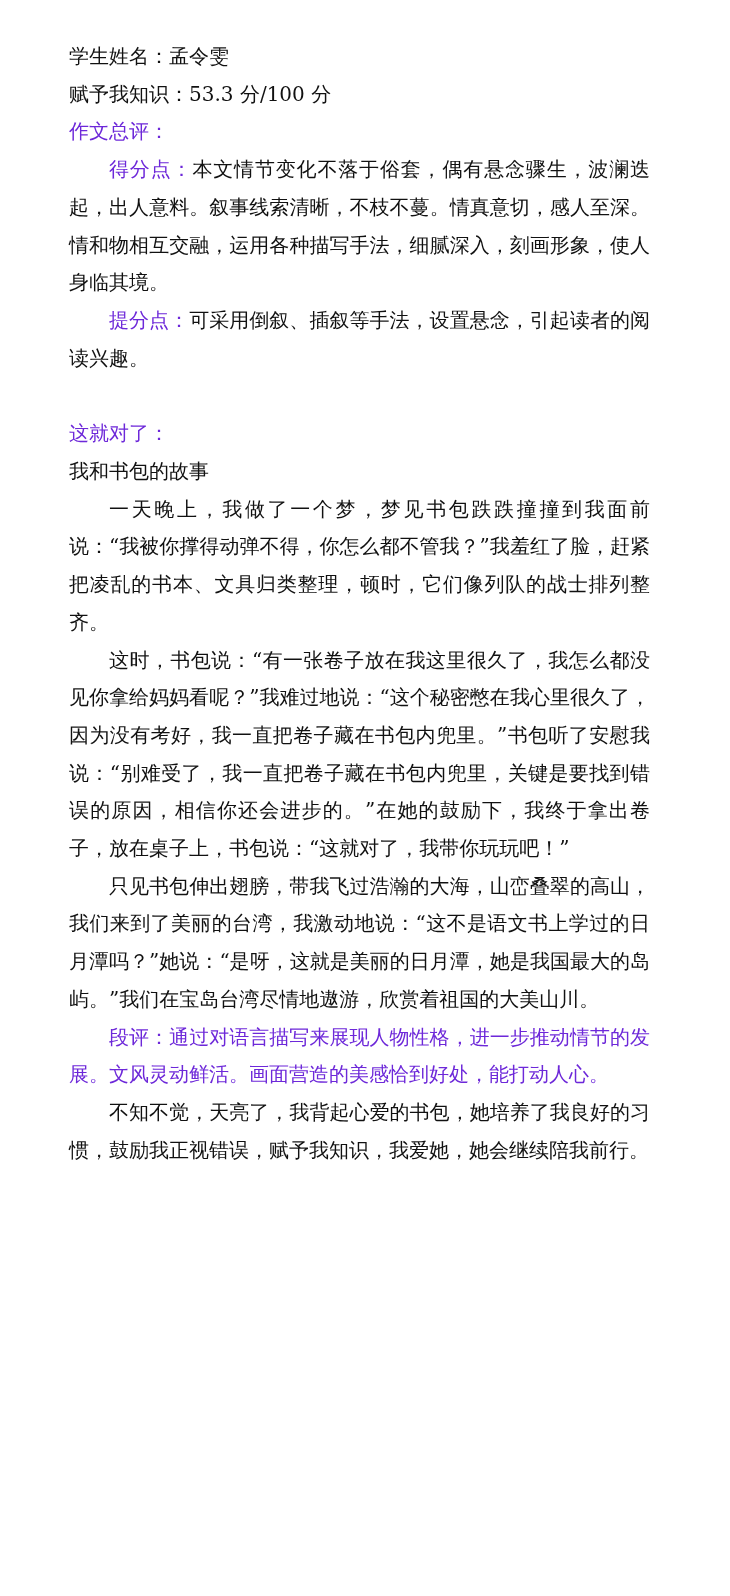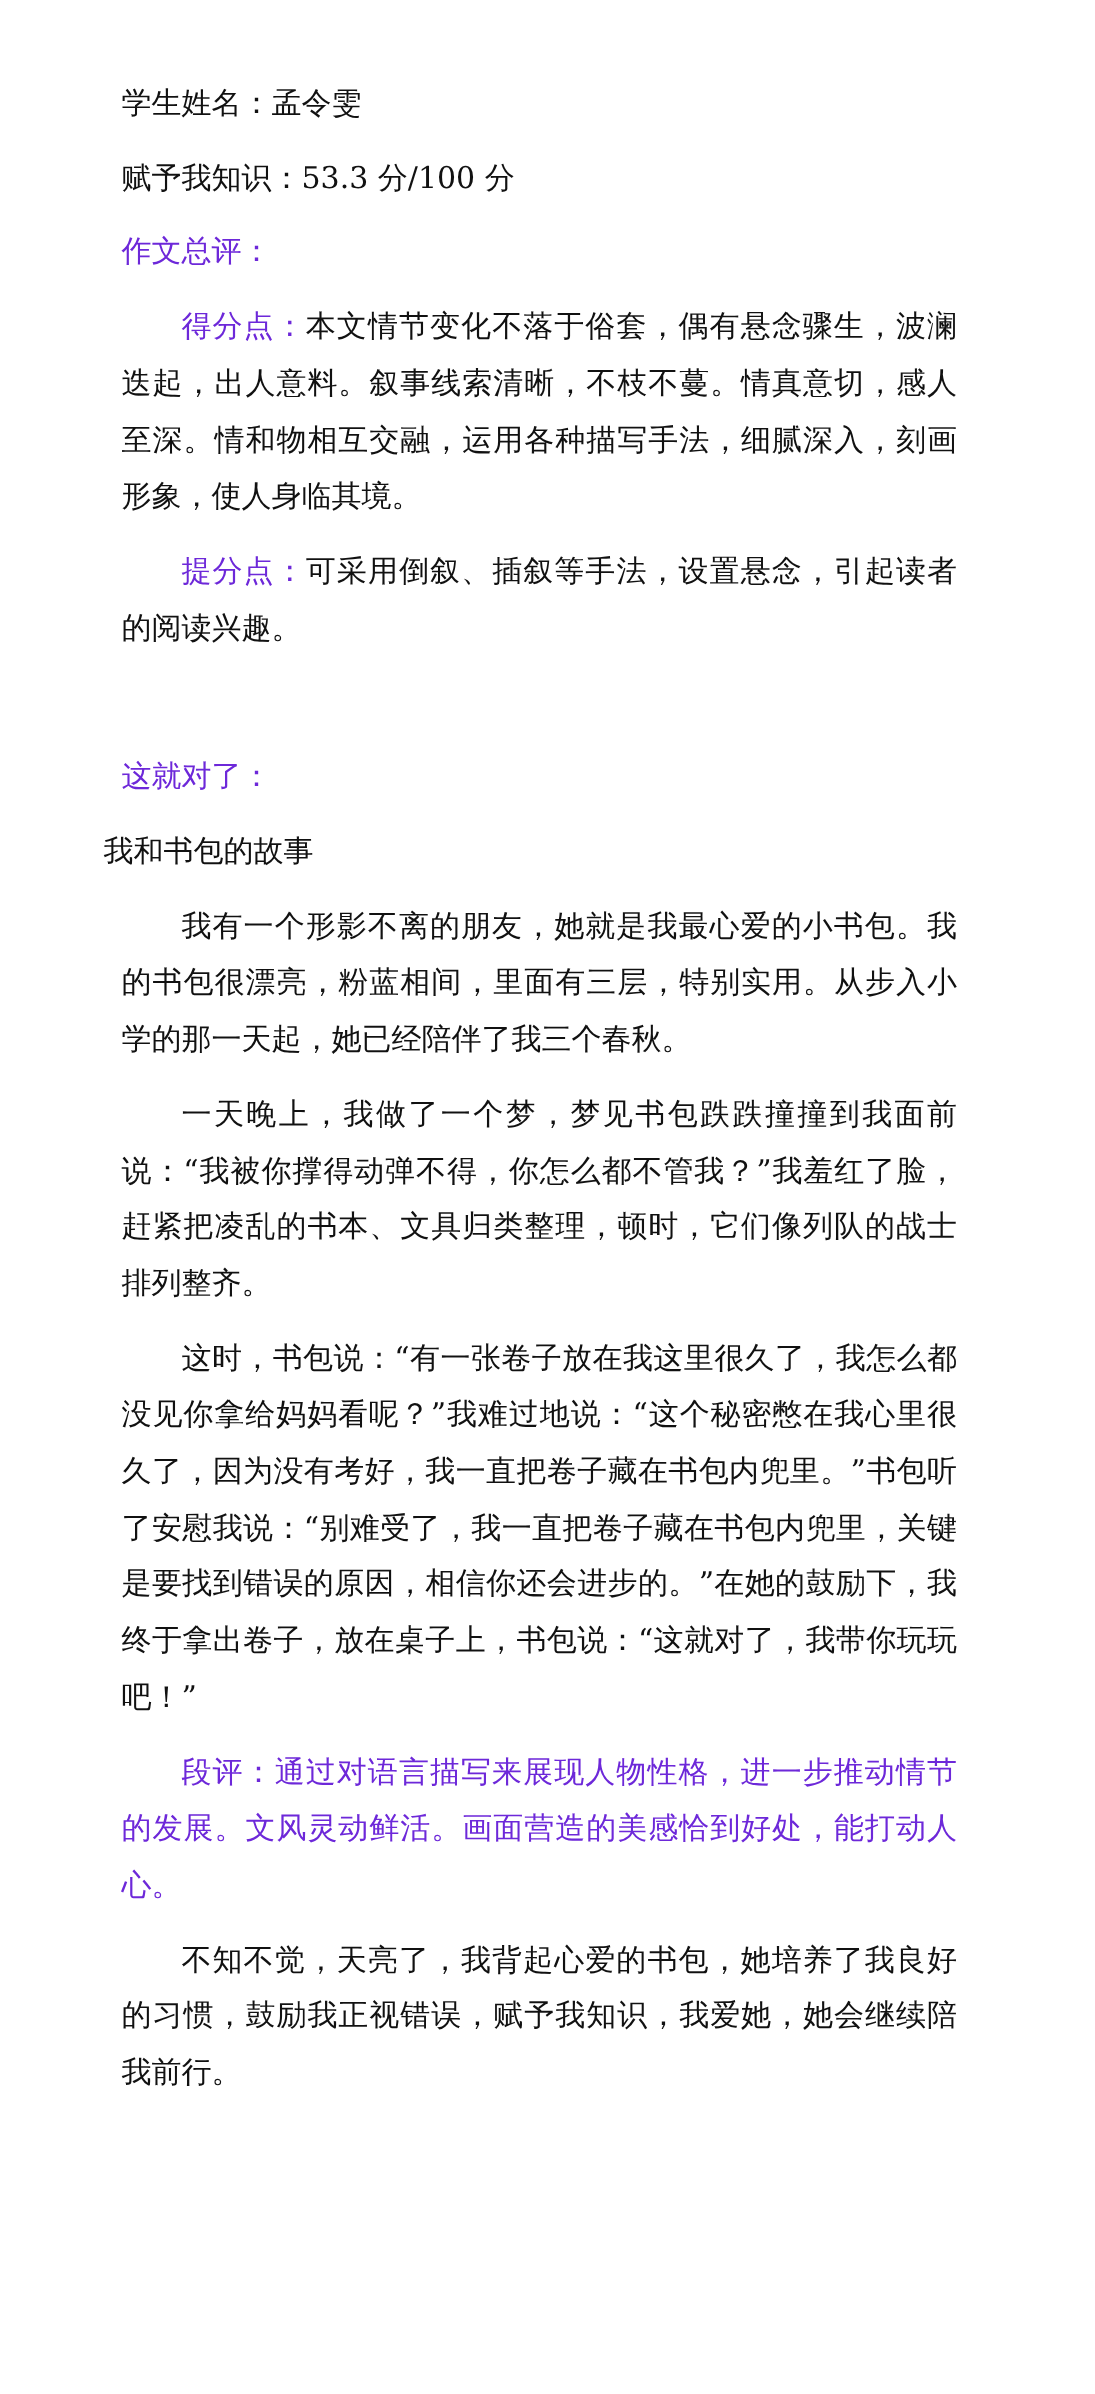--- a/index.html
+++ b/index.html
@@ -1,19 +1,19 @@
 <!DOCTYPE html>
 <html><head>
 <meta charset="utf-8">
 <style>
   html, body { margin: 0; padding: 0; background: #ffffff; }
   body { width: 730px; height: 1596px; overflow: hidden; position: relative;
          font-family: "DejaVu Serif", "Liberation Serif", serif; color: #111111; }
   .page { position: absolute; left: 69px; top: 38px; width: 581px; }
-  .line { font-size: 20px; line-height: 37.7px; margin: 12px; white-space: normal; word-break: break-all; text-align: justify; }
+  .line { font-size: 20px; line-height: 37.7px; margin: 0; white-space: normal; word-break: break-all; text-align: justify; }
   .red { color: #6d28d9; }
   .indent { text-indent: 40px; }
   .gap { height: 38px; }
   .title { font-size: 20px; line-height: 37.7px; margin: 0; }
   p { margin: 0; }
 </style>
 </head>
 <body>
 
 <div class="page">
@@ -26,18 +26,18 @@
   <p class="line red">作文总评：</p>
   <p class="line indent">
     <span class="red">得分点：</span><span>本文情节变化不落于俗套，偶有悬念骤生，波澜迭起，出人意料。叙事线索清晰，不枝不蔓。情真意切，感人至深。情和物相互交融，运用各种描写手法，细腻深入，刻画形象，使人身临其境。</span>
   </p>
   <p class="line indent">
     <span class="red">提分点：</span><span>可采用倒叙、插叙等手法，设置悬念，引起读者的阅读兴趣。</span>
   </p>
   <div class="gap"></div>
   <p class="line red">这就对了：</p>
   <p class="title">我和书包的故事</p>
-  <p class="line indent">我有一个形影不离的朋友，她就是我最心爱的小书包。我的书包很漂亮，粉蓝相间，里面有三层，特别实用。从步入小学的那一天起，她已经陪伴了我三个春秋。</p>
   <p class="line indent">一天晚上，我做了一个梦，梦见书包跌跌撞撞到我面前说：“我被你撑得动弹不得，你怎么都不管我？”我羞红了脸，赶紧把凌乱的书本、文具归类整理，顿时，它们像列队的战士排列整齐。</p>
   <p class="line indent">这时，书包说：“有一张卷子放在我这里很久了，我怎么都没见你拿给妈妈看呢？”我难过地说：“这个秘密憋在我心里很久了，因为没有考好，我一直把卷子藏在书包内兜里。”书包听了安慰我说：“别难受了，我一直把卷子藏在书包内兜里，关键是要找到错误的原因，相信你还会进步的。”在她的鼓励下，我终于拿出卷子，放在桌子上，书包说：“这就对了，我带你玩玩吧！”</p>
+  <p class="line indent">只见书包伸出翅膀，带我飞过浩瀚的大海，山峦叠翠的高山，我们来到了美丽的台湾，我激动地说：“这不是语文书上学过的日月潭吗？”她说：“是呀，这就是美丽的日月潭，她是我国最大的岛屿。”我们在宝岛台湾尽情地遨游，欣赏着祖国的大美山川。</p>
   <p class="line indent red">段评：通过对语言描写来展现人物性格，进一步推动情节的发展。文风灵动鲜活。画面营造的美感恰到好处，能打动人心。</p>
   <p class="line indent">不知不觉，天亮了，我背起心爱的书包，她培养了我良好的习惯，鼓励我正视错误，赋予我知识，我爱她，她会继续陪我前行。</p>
 </div>
 
 </body></html>

